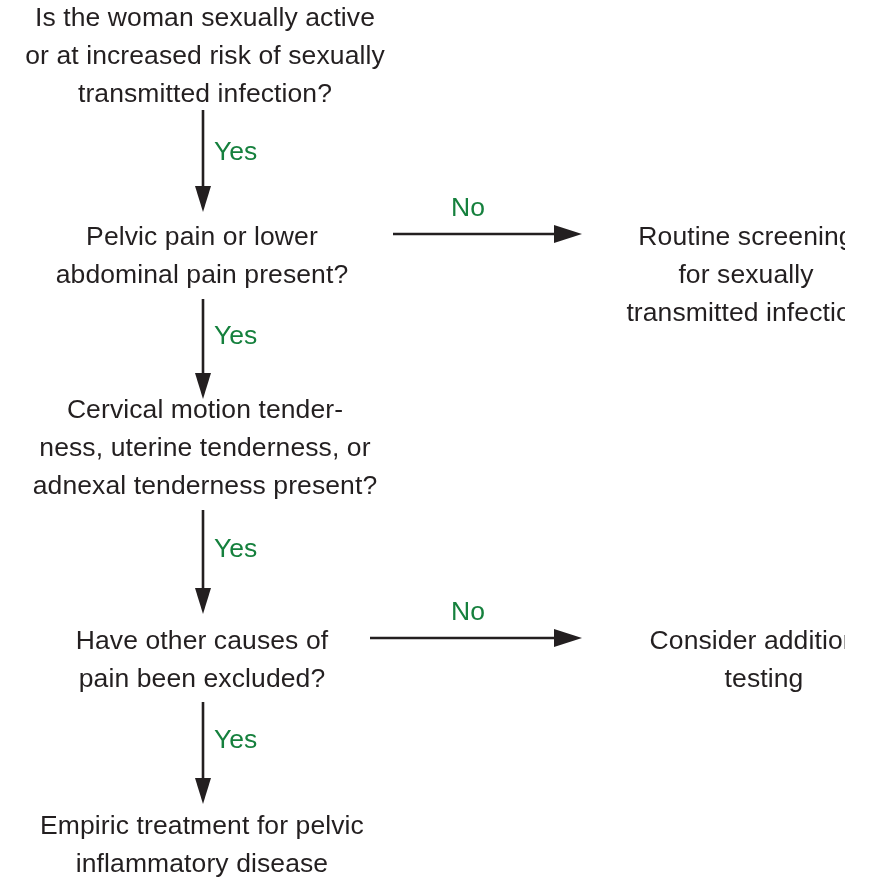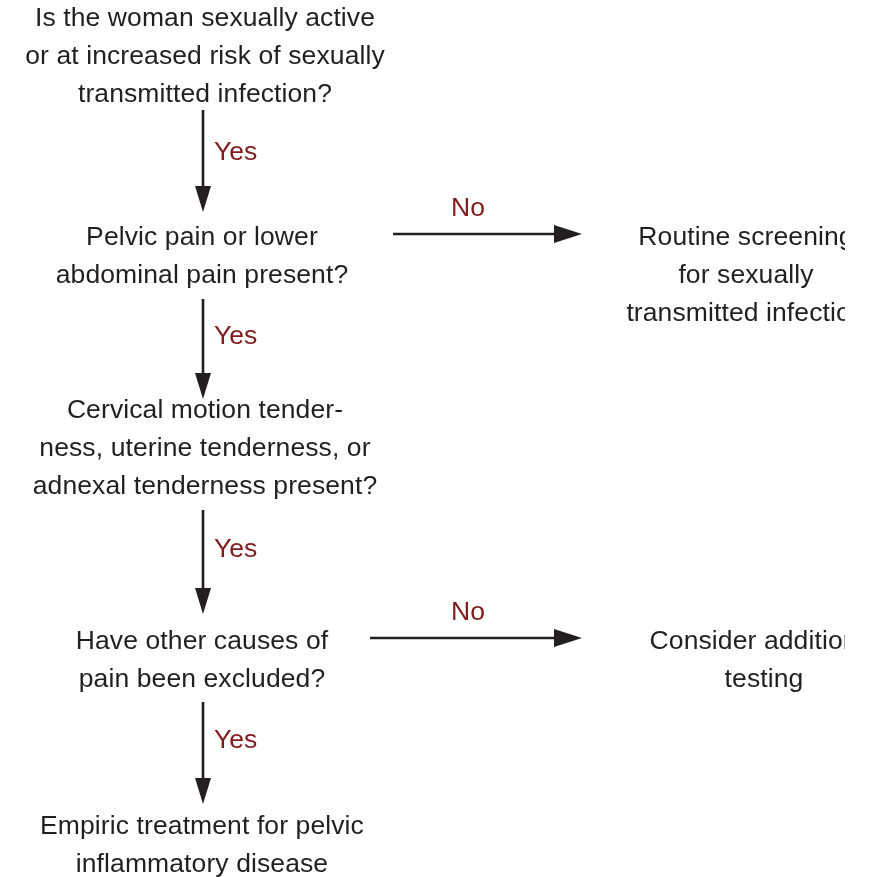--- a/index.html
+++ b/index.html
@@ -26,21 +26,21 @@
     font-weight: 400;
     letter-spacing: 0.1px;
     color: #231f20;
     white-space: pre-line;
   }
   .edge-label {
     position: absolute;
     font-size: 26.5px;
     line-height: 30px;
     font-weight: 400;
-    color: #7f1d1d;
+    color: #15803d;
     white-space: nowrap;
   }
   .arrow-svg {
     position: absolute;
     overflow: visible;
   }
   .arrow-line {
     stroke: #231f20;
     stroke-width: 2.6;
     fill: none;

